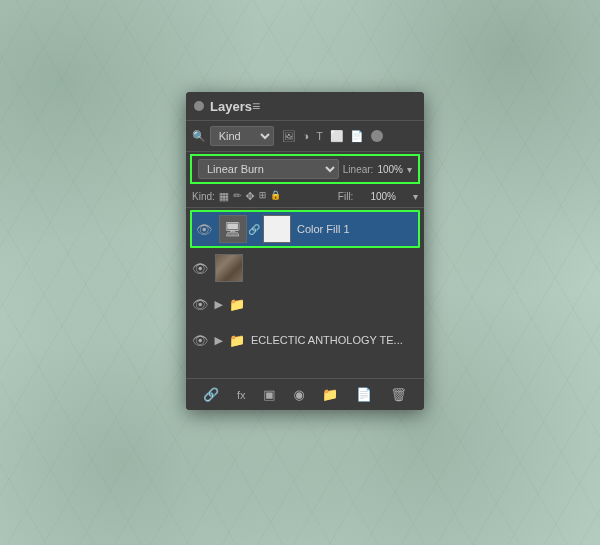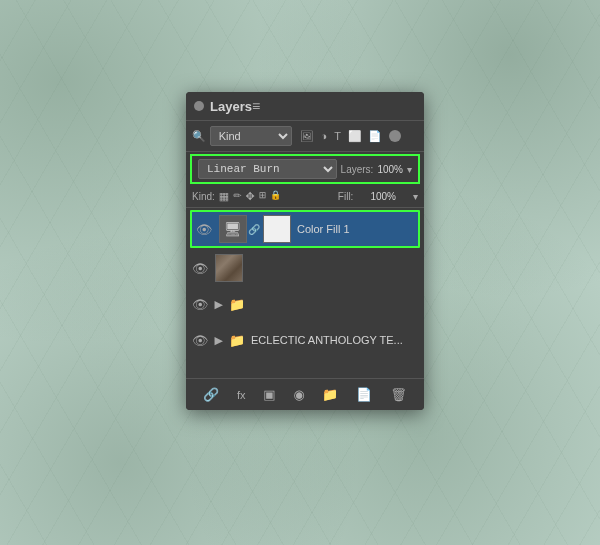--- a/index.html
+++ b/index.html
@@ -102,21 +102,21 @@
       border-bottom: 1px solid #555;
     }
 
     .filter-select {
       background: #555;
       border: 1px solid #666;
       color: #d4d4d4;
       font-size: 11px;
       padding: 2px 4px;
       border-radius: 2px;
-      width: 82px;
+      width: 64px;
       cursor: pointer;
       outline: none;
     }
 
     .filter-icons {
       display: flex;
       gap: 3px;
       align-items: center;
       margin-left: 2px;
     }
@@ -139,21 +139,20 @@
     .blend-select {
       background: #555;
       border: 1px solid #666;
       color: #d4d4d4;
       font-size: 11px;
       padding: 2px 4px;
       border-radius: 2px;
       flex: 1;
       cursor: pointer;
       outline: none;
-      font-family: Liberation Mono, monospace;
     }
 
     .opacity-label {
       color: #aaa;
       font-size: 10px;
       white-space: nowrap;
     }
 
     .opacity-value {
       color: #d4d4d4;
@@ -367,21 +366,21 @@
       <select class="blend-select">
         <option>Normal</option>
         <option>Dissolve</option>
         <option>Darken</option>
         <option>Multiply</option>
         <option>Color Burn</option>
         <option selected="">Linear Burn</option>
         <option>Lighten</option>
         <option>Screen</option>
       </select>
-      <span class="opacity-label">Layers:</span>
+      <span class="opacity-label">Linear:</span>
       <span class="opacity-value">100%</span>
       <span class="opacity-arrow">▾</span>
     </div>
   </div>
 
   <div class="lock-row">
     <span class="lock-label">Kind:</span>
     <div class="lock-icons">
       <span class="lock-icon">▦</span>
       <span class="lock-icon" style="font-size:10px;">✏</span>

